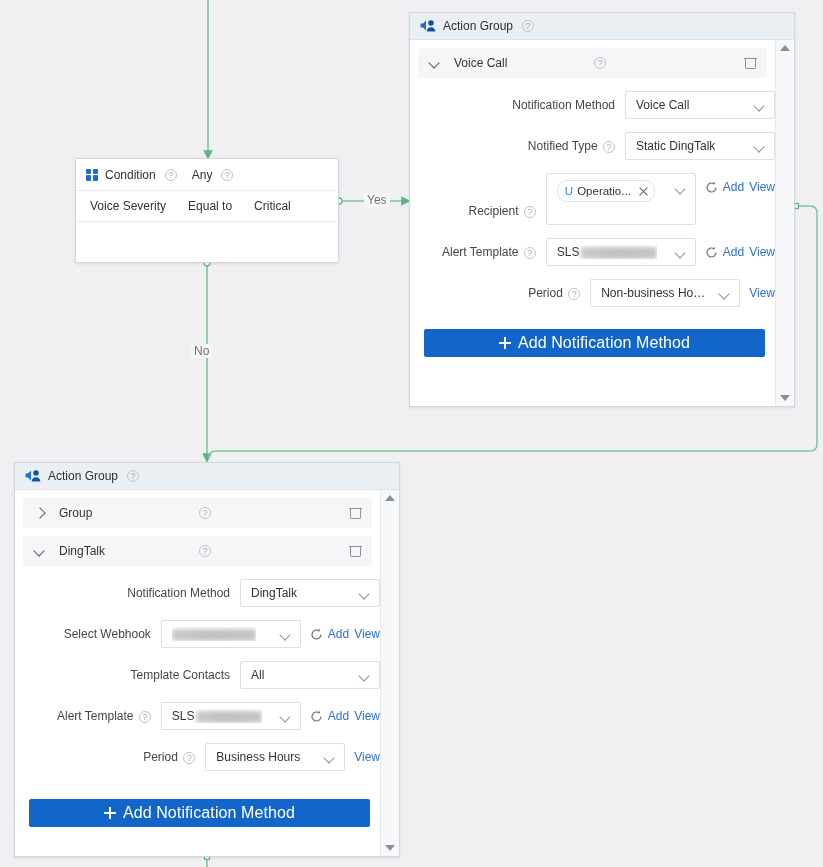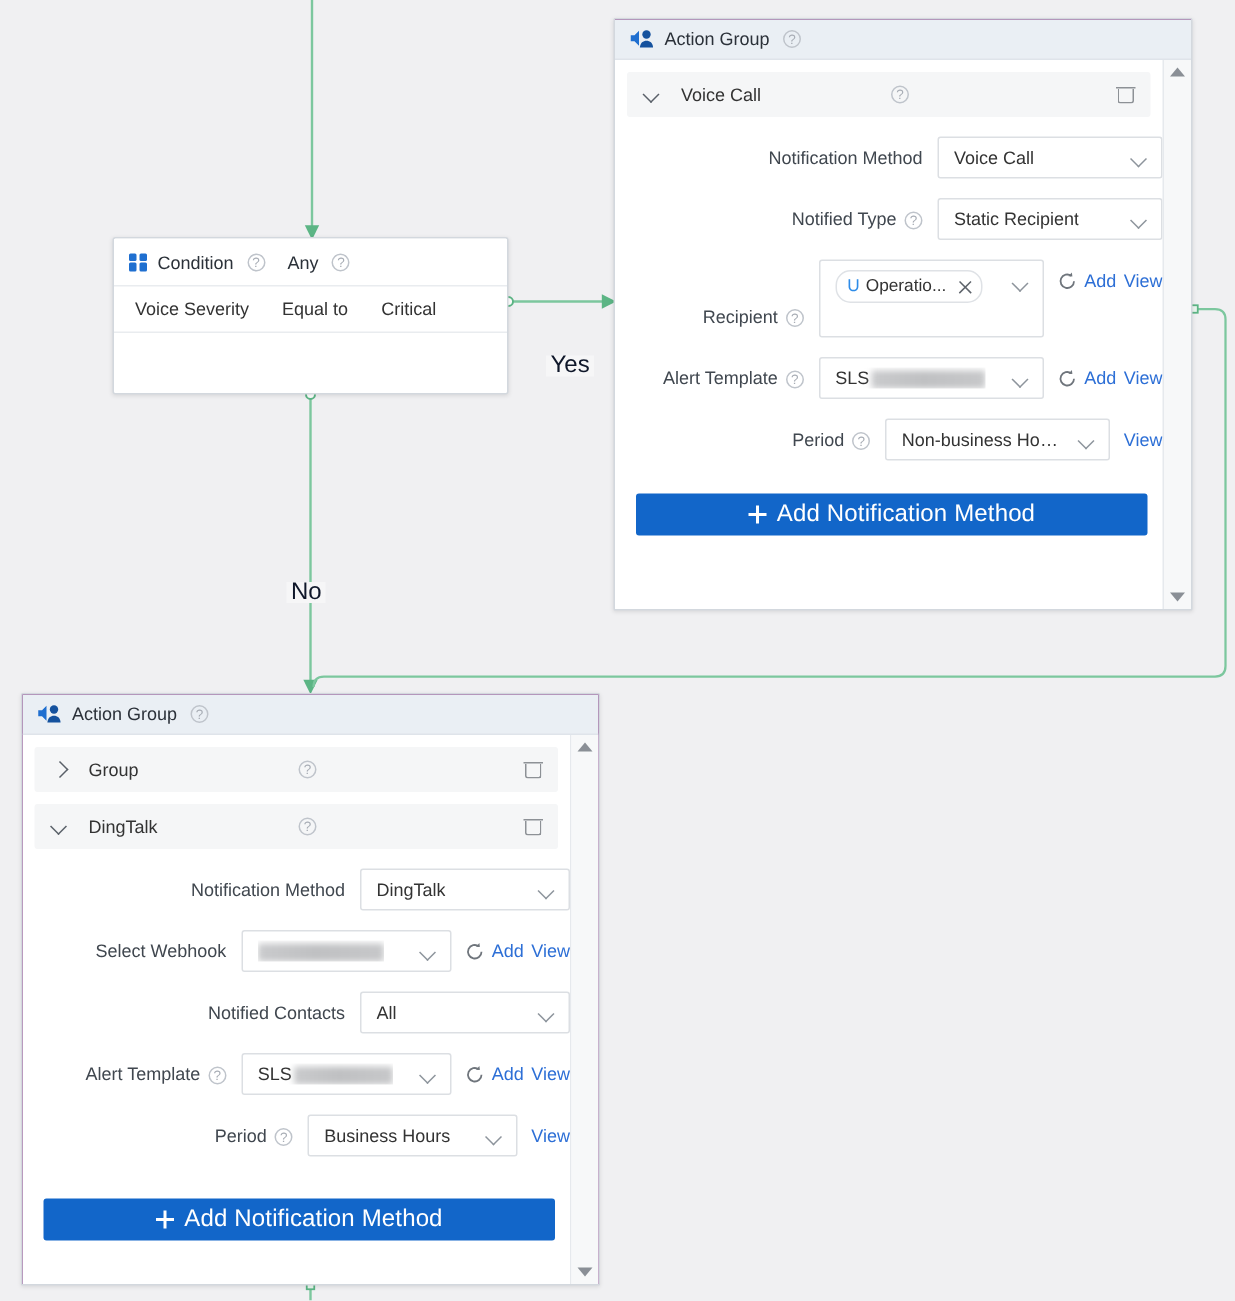--- a/index.html
+++ b/index.html
@@ -172,22 +172,22 @@
   }
   .plus{
     position:relative;width:12px;height:12px;flex:0 0 12px;
   }
   .plus:before,.plus:after{content:"";position:absolute;background:#fff;}
   .plus:before{left:0;top:5.2px;width:12px;height:1.6px;}
   .plus:after{top:0;left:5.2px;height:12px;width:1.6px;}
 
   
   .elabel{
-    position:absolute;background:#f6f6f7;color:#0f172a;
-    font-size:16px;padding:0 3px;line-height:14px;margin-top:44px;
+    position:absolute;background:#f6f6f7;color:#737373;
+    font-size:12px;padding:0 3px;line-height:14px;
   }
 </style>
 </head>
 <body>
 
 <div id="canvas">
 
   <svg class="edges" viewBox="0 0 823 867">
     <defs>
       <marker id="arrow" markerWidth="8" markerHeight="8" refX="4" refY="4" orient="auto">
@@ -268,21 +268,21 @@
             </div>
           </div>
 
           <div class="frow">
             <div class="flabel">
               <span>Notified Type</span>
               <span class="help">?</span>
             </div>
             <div class="fctl">
               <div class="select" style="width:150px">
-                <span class="sv">Static Recipient</span>
+                <span class="sv">Static DingTalk</span>
                 <span class="dchev"></span>
               </div>
             </div>
           </div>
 
           <div class="frow">
             <div class="flabel">
               <span>Recipient</span>
               <span class="help">?</span>
             </div>
@@ -417,21 +417,21 @@
                       <path d="M9.6,0.7 L9.9,3.3 L7.3,3.1 z" fill="#6f757c"></path>
                     </svg>
                 </span>
                 <span class="lnk">Add</span>
                 <span class="lnk">View</span>
               </div>
             </div>
           </div>
 
           <div class="frow">
-            <div class="flabel"><span>Notified Contacts</span></div>
+            <div class="flabel"><span>Template Contacts</span></div>
             <div class="fctl">
               <div class="select" style="width:137px">
                 <span class="sv">All</span>
                 <span class="dchev"></span>
               </div>
             </div>
           </div>
 
           <div class="frow">
             <div class="flabel">

